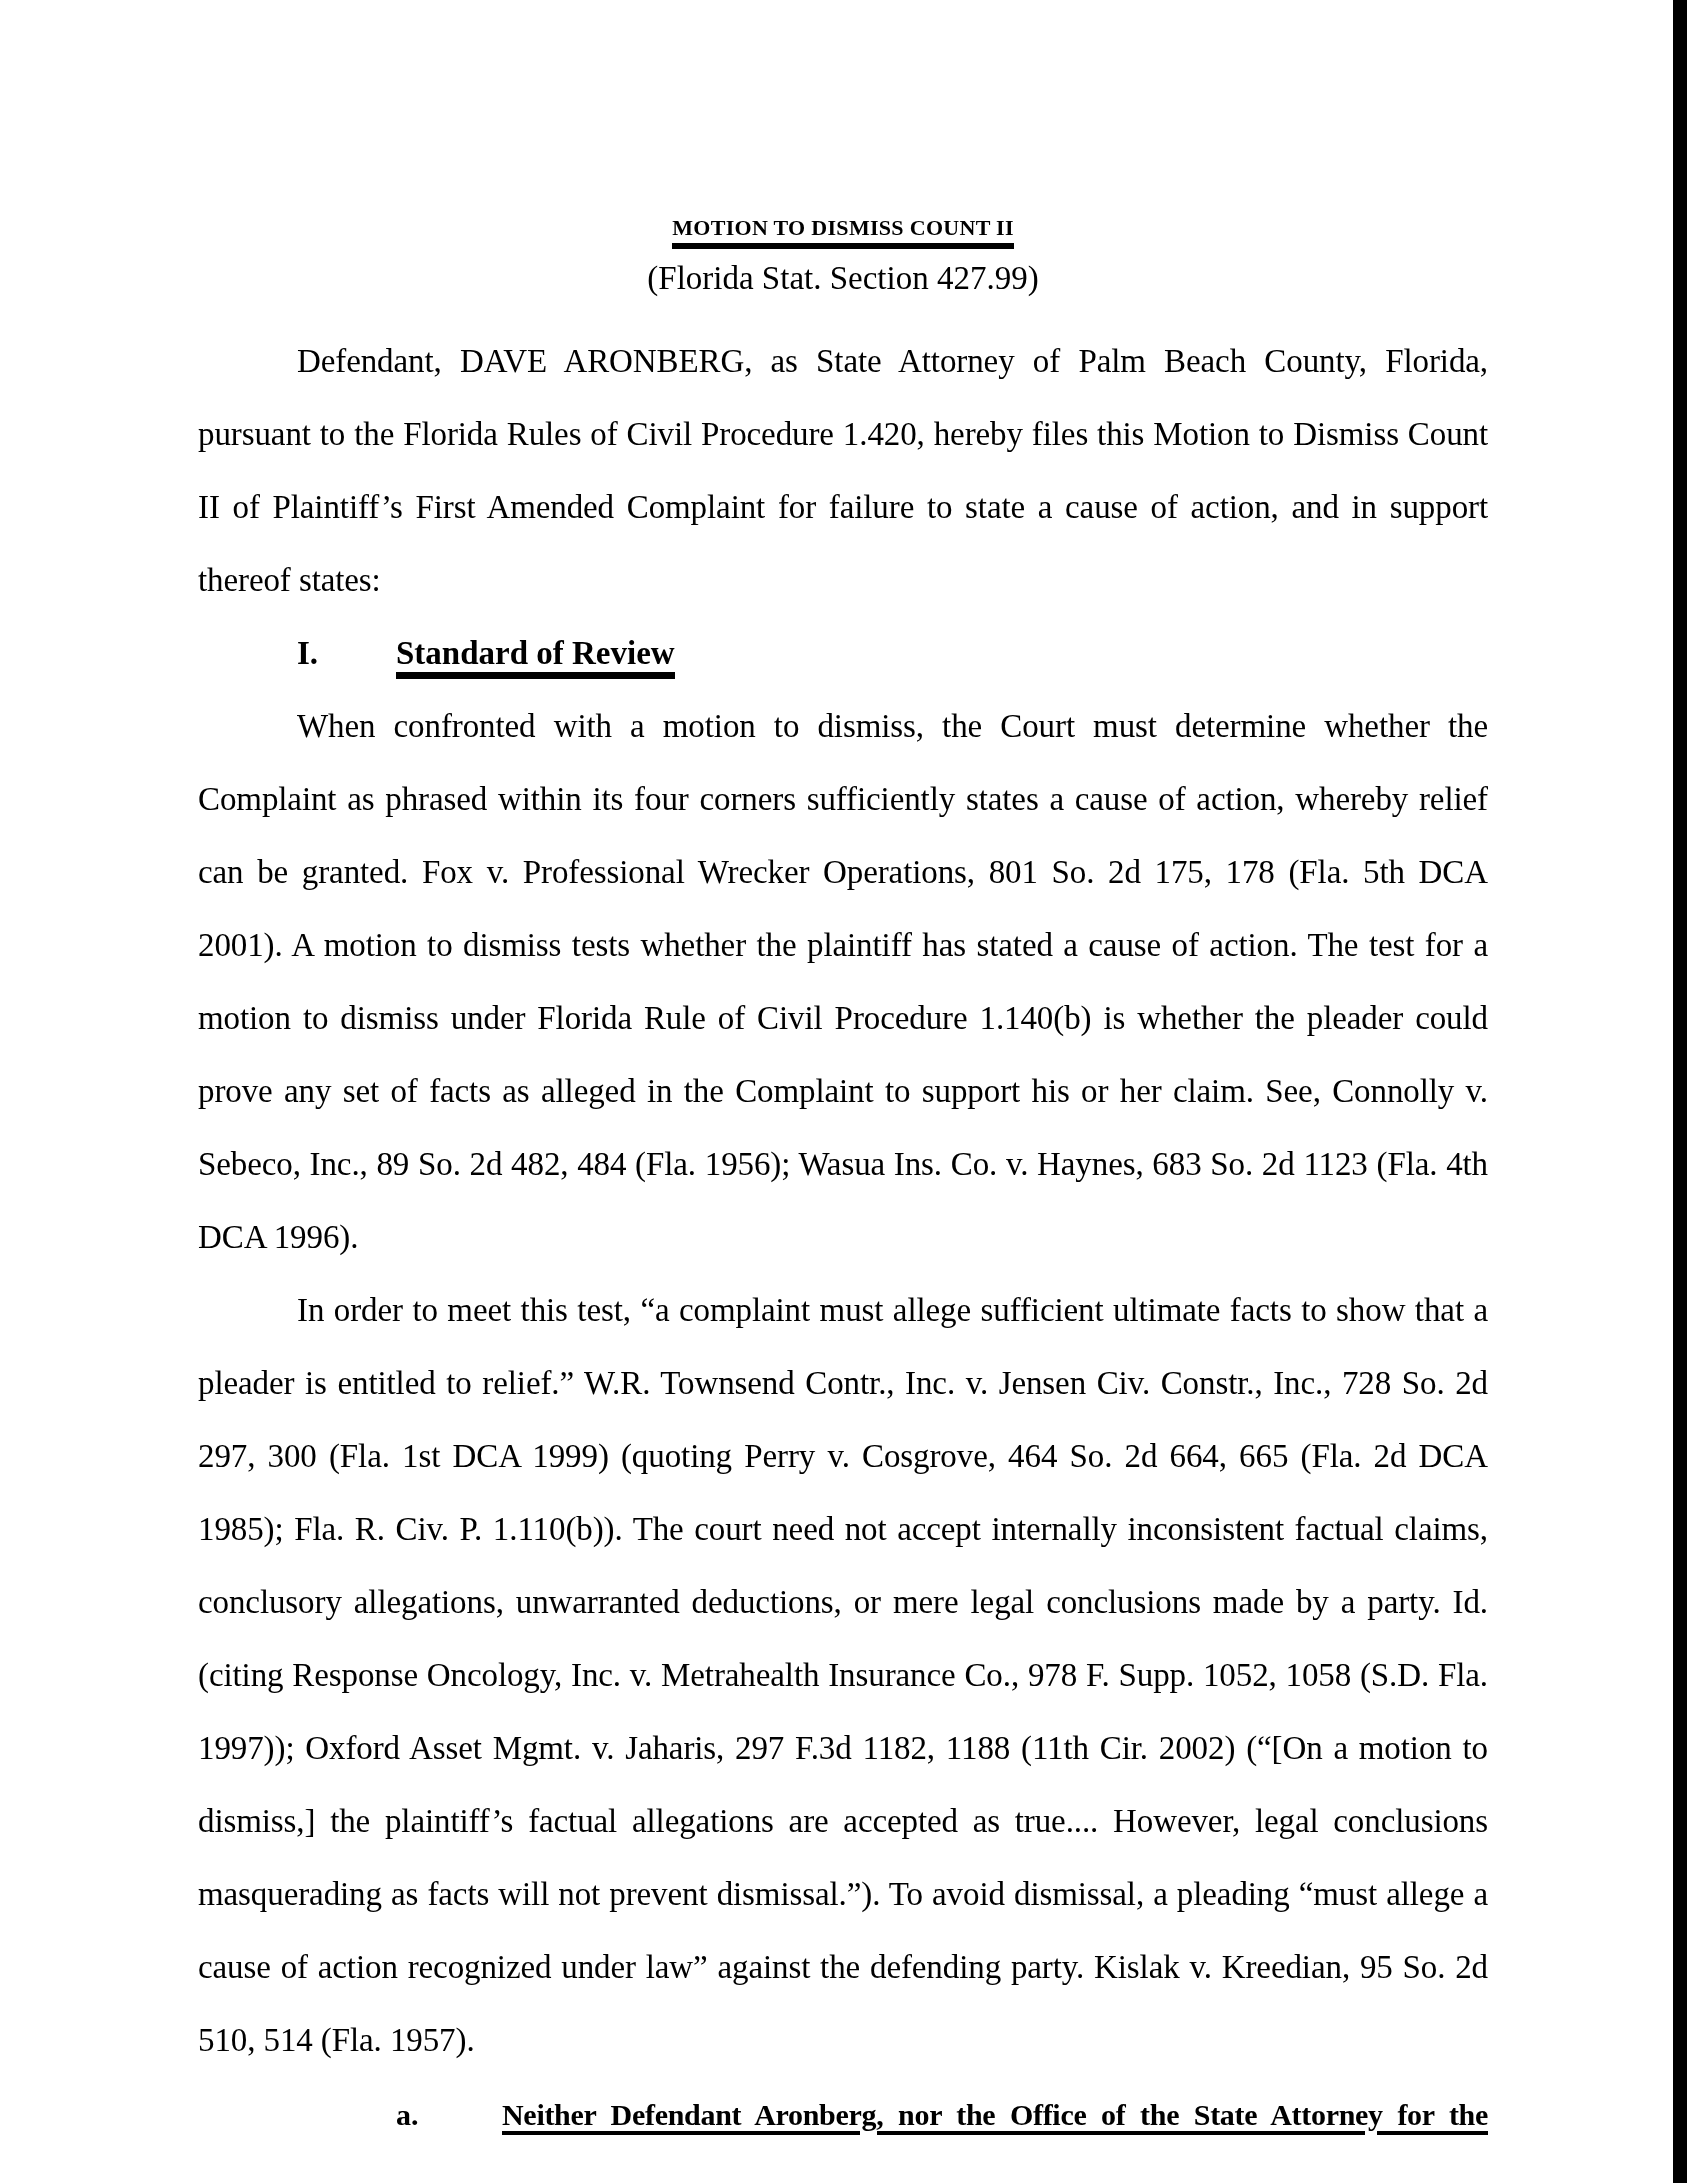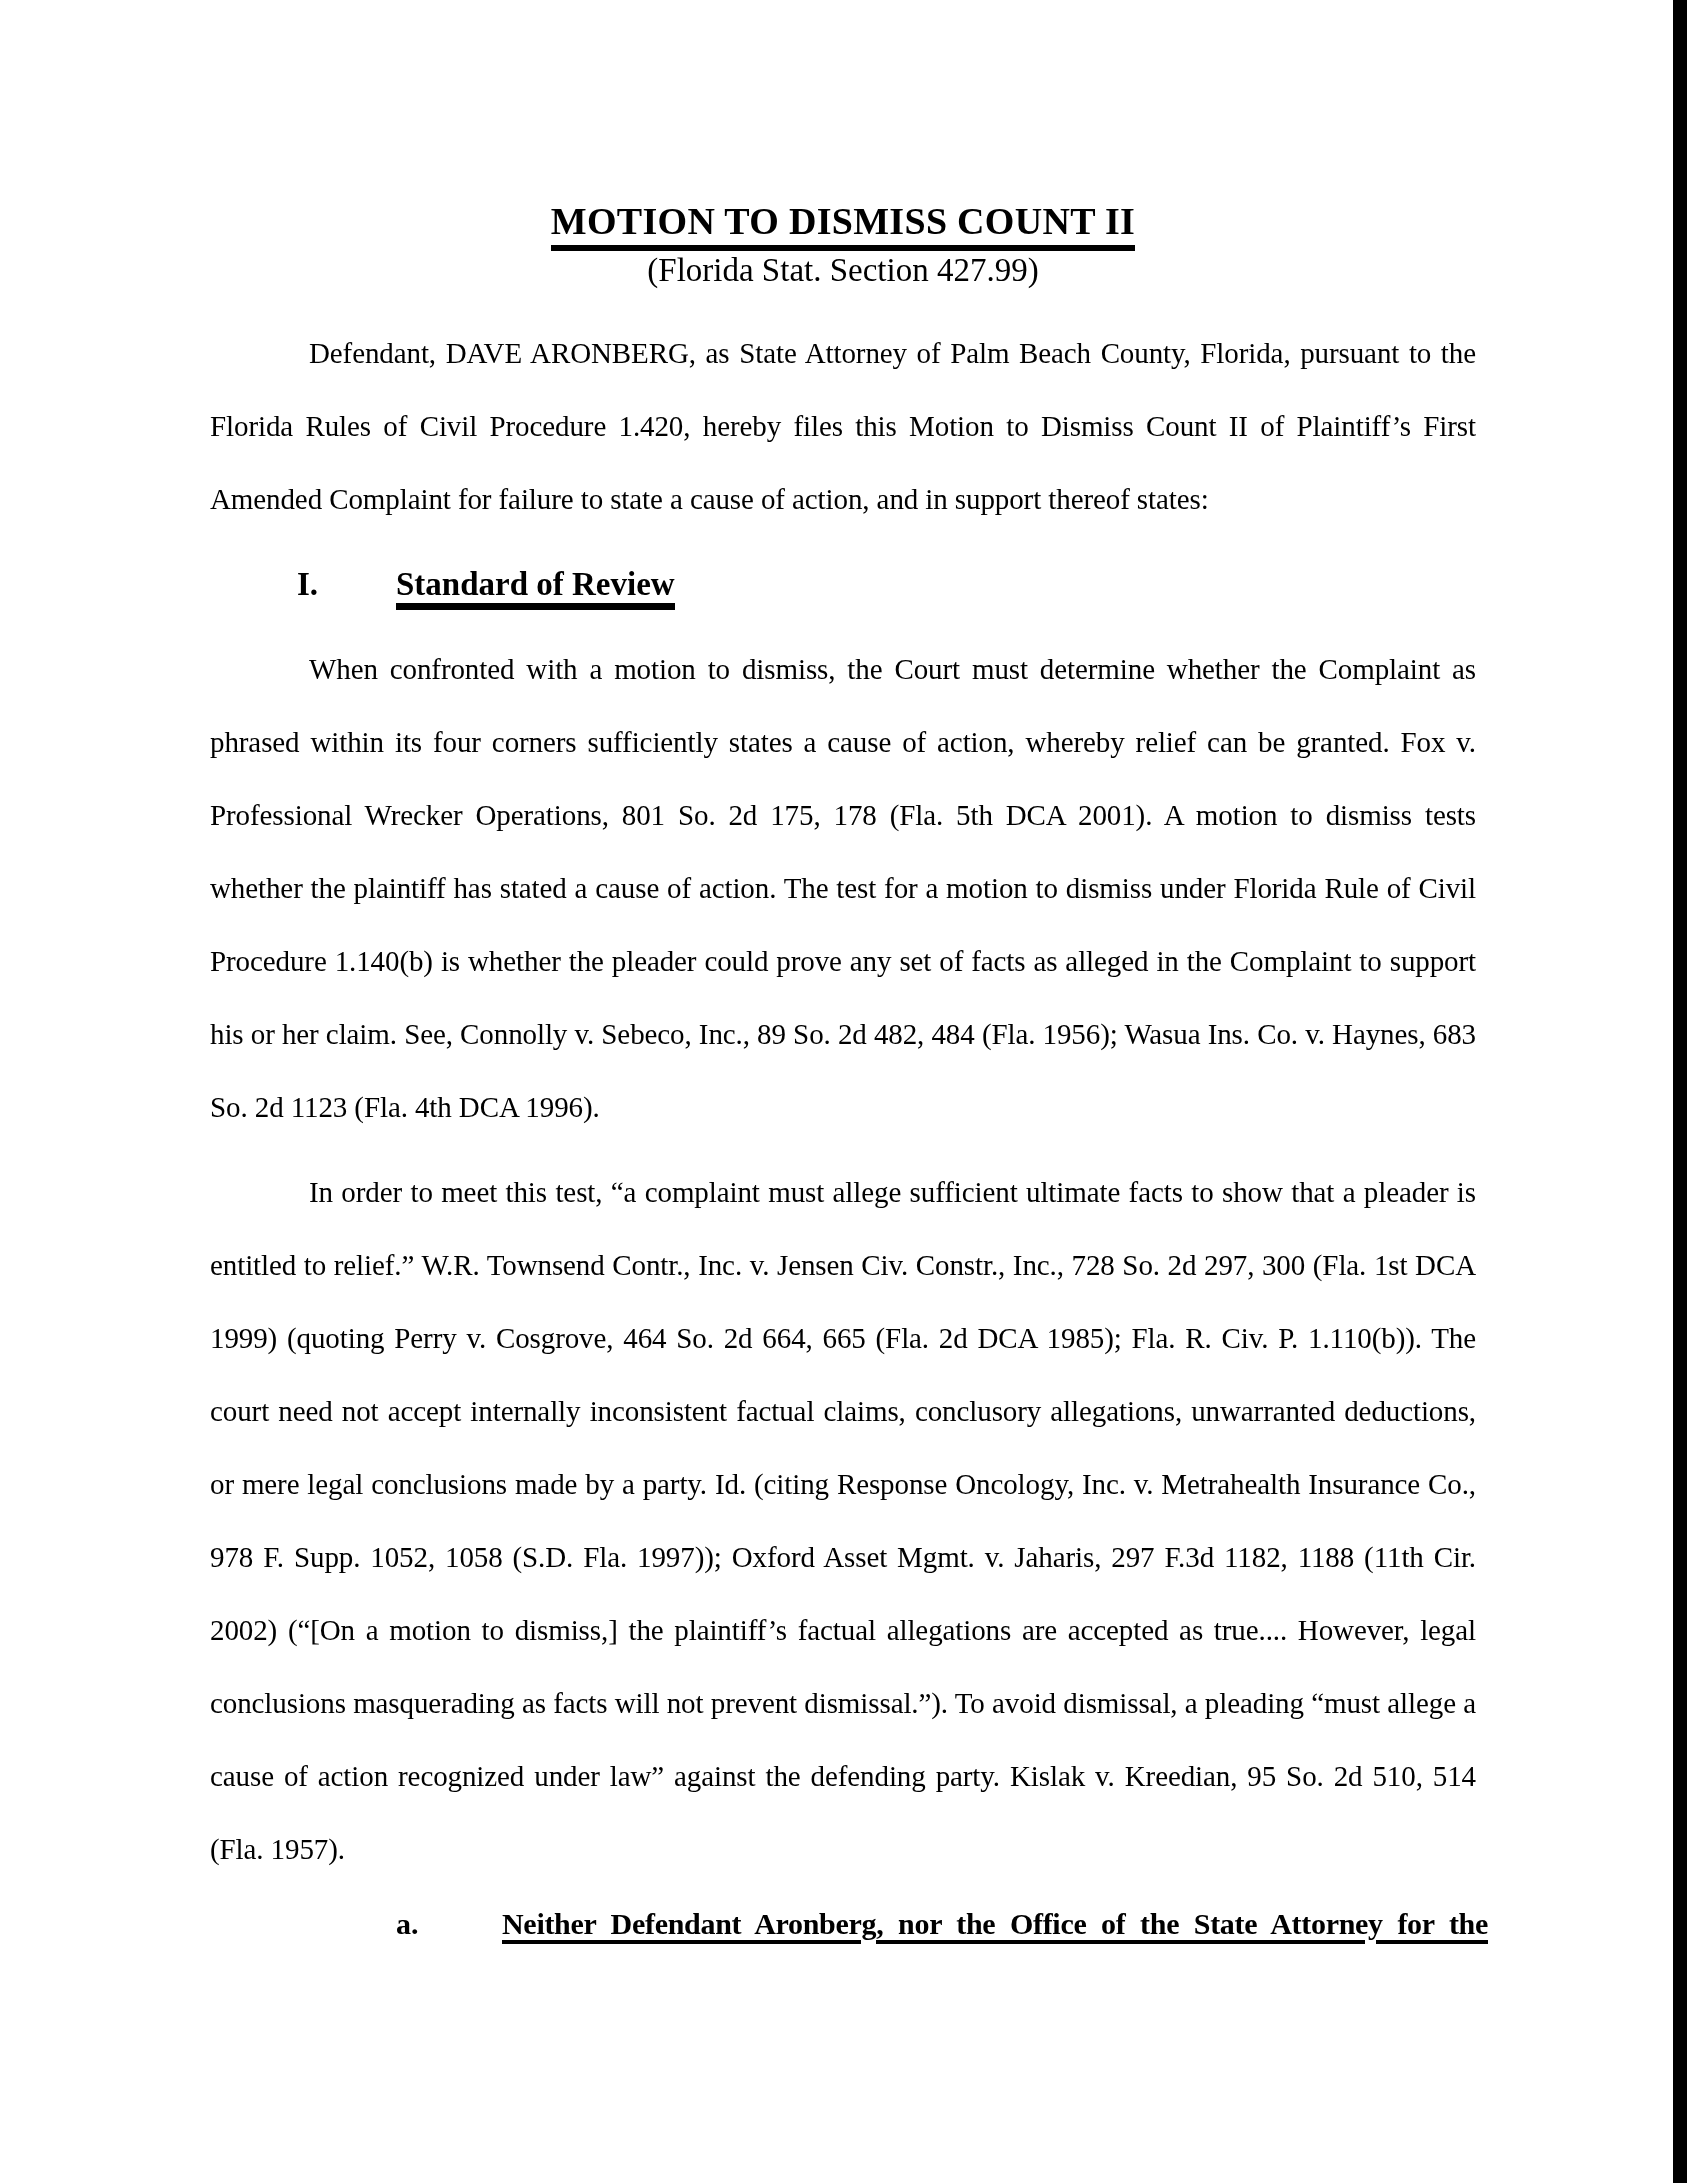--- a/index.html
+++ b/index.html
@@ -24,40 +24,40 @@
     height: 2183px;
     background: #000000;
   }
   .content {
     position: absolute;
     left: 198px;
     top: 198px;
     width: 1290px;
   }
   .doc-title {
-    margin: 3px;
+    margin: 10px;
     text-align: center;
-    font-size: 38px;
+    font-size: 22px;
     font-weight: bold;
     line-height: 40px;
     letter-spacing: 0.3px;
   }
   .doc-title .u-block {
     border-bottom: 6px solid #000;
     padding-bottom: 2.6px;
   }
   .doc-subtitle {
     text-align: center;
     font-size: 33px;
     line-height: 40px;
     margin-top: 9.3px;
   }
   .para {
-    margin: 12px;
-    font-size: 29px;
+    margin: 0;
+    font-size: 33px;
     line-height: 73px;
     text-align: justify;
     text-indent: 99px;
     letter-spacing: -0.1px;
   }
   .para.first {
     margin-top: 26.5px;
   }
   .u {
     text-decoration-thickness: 2.6px;

